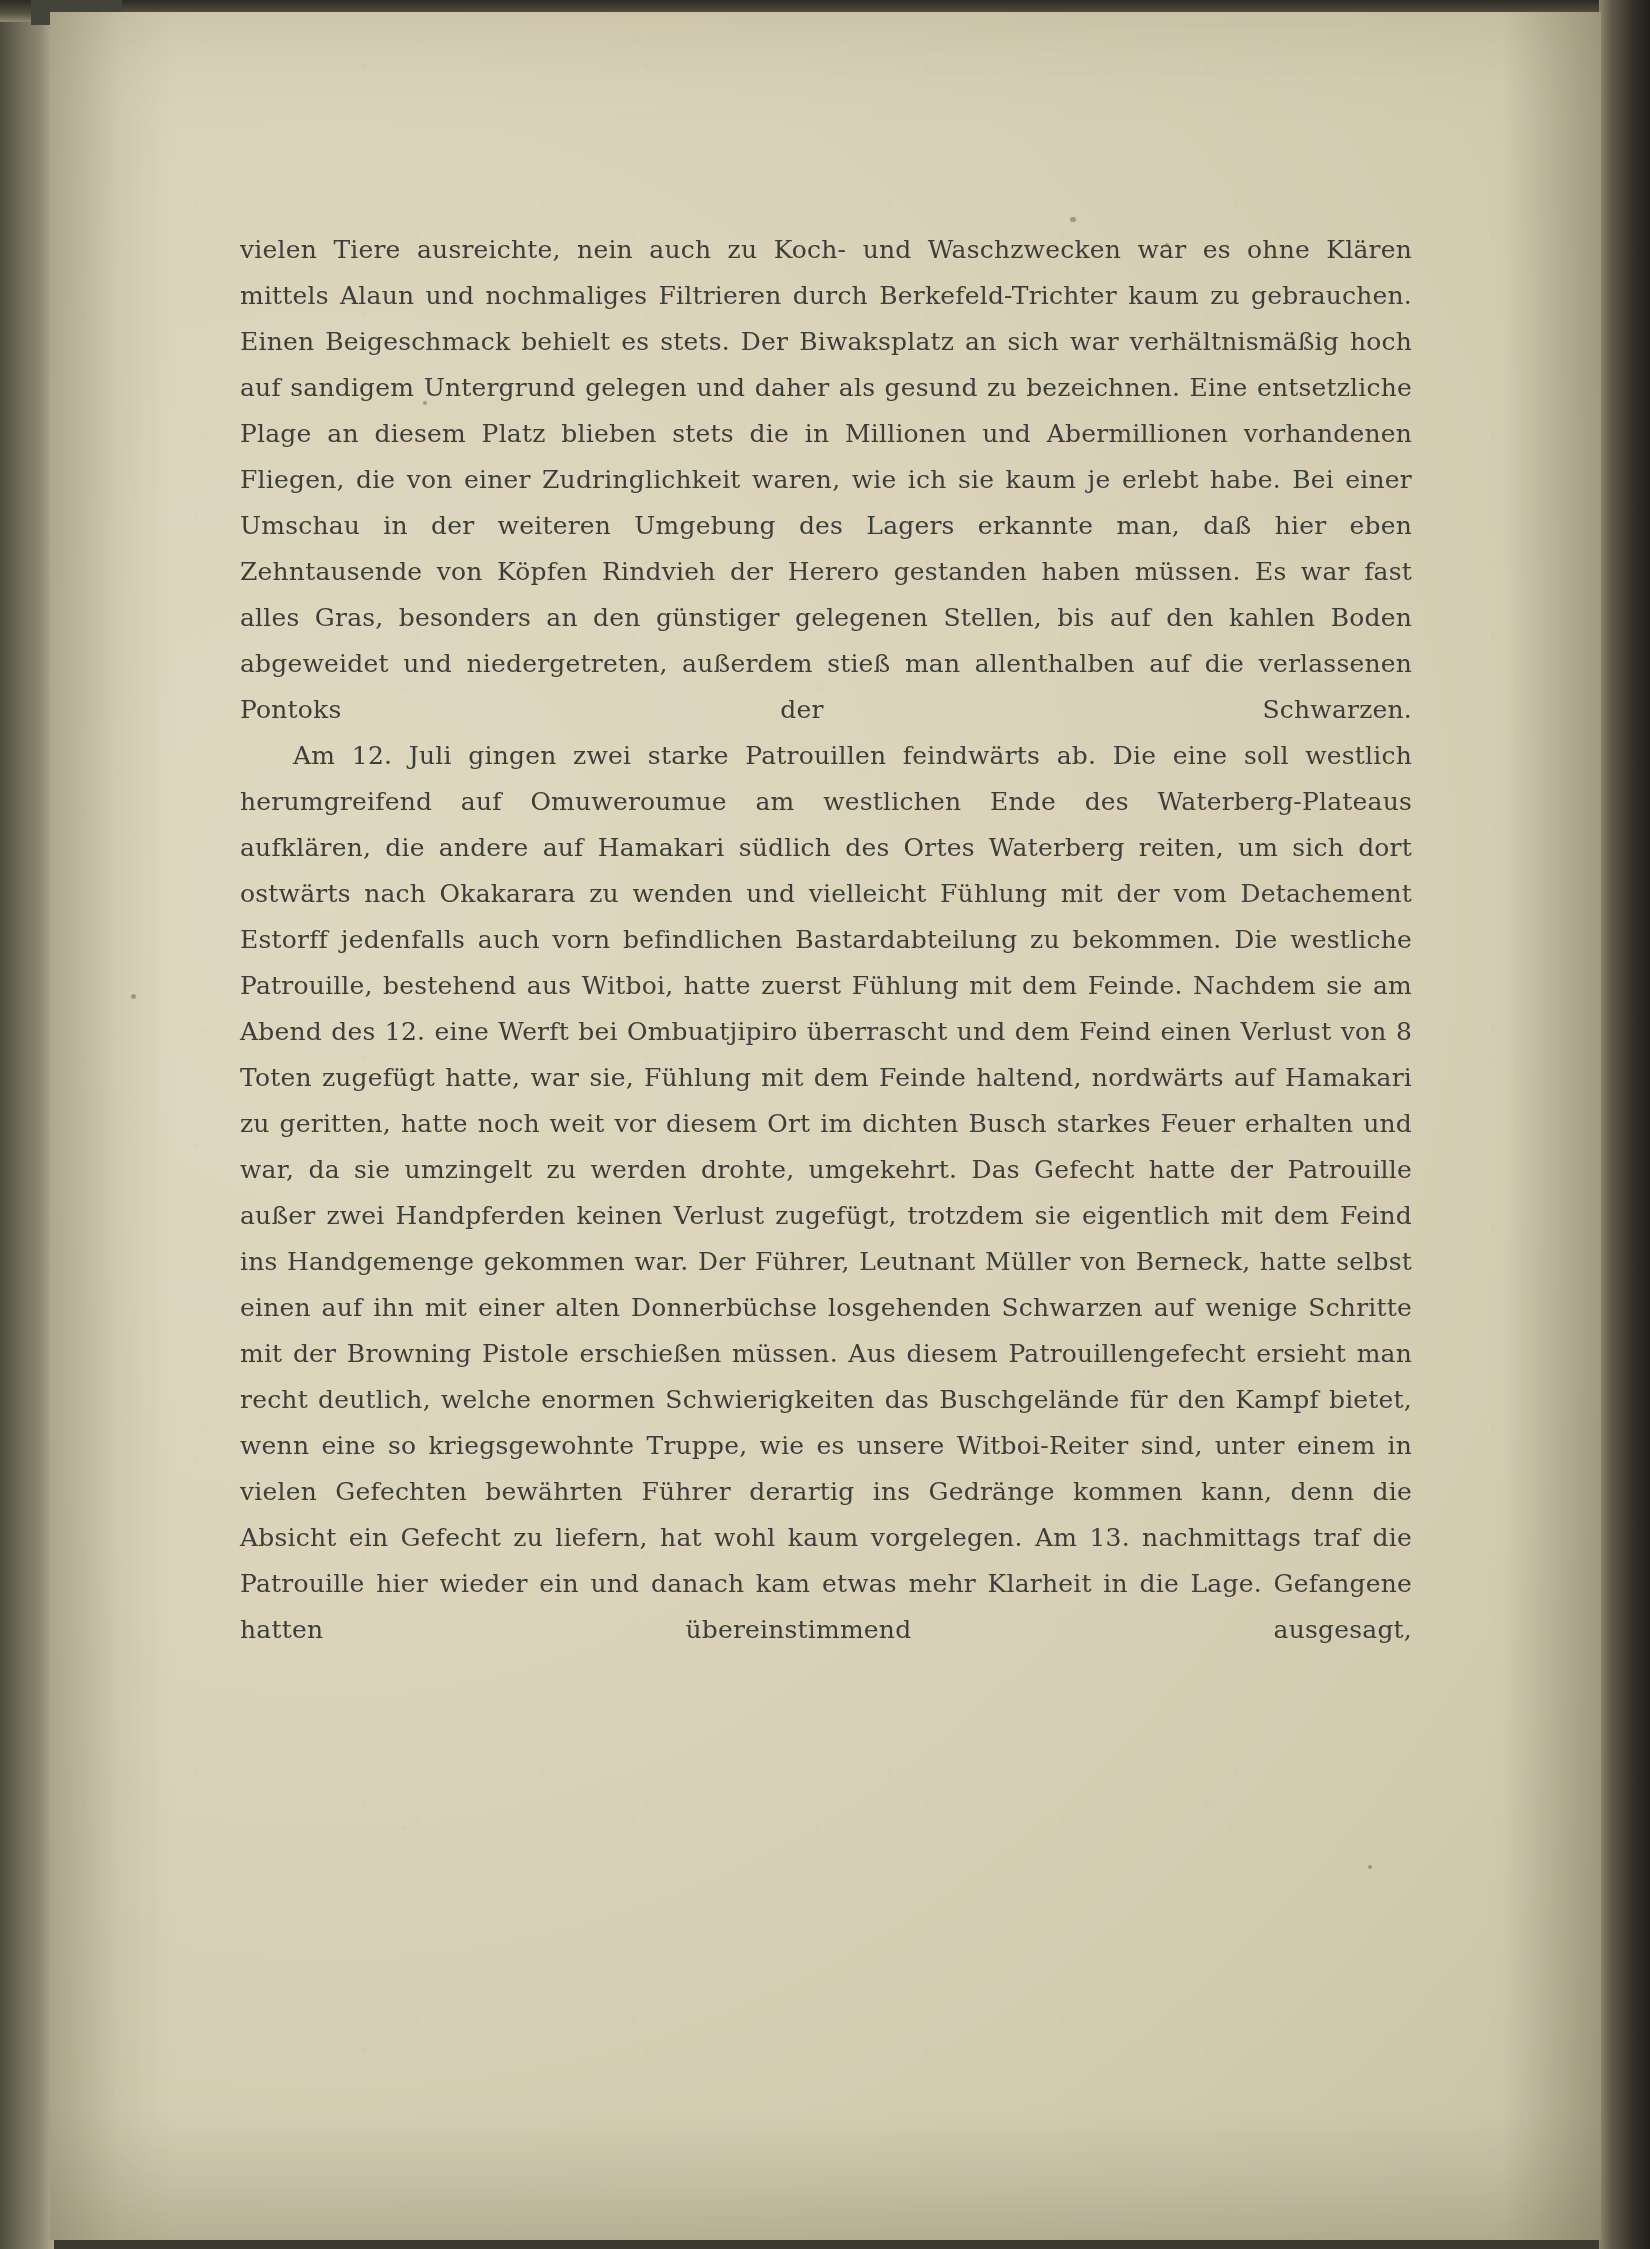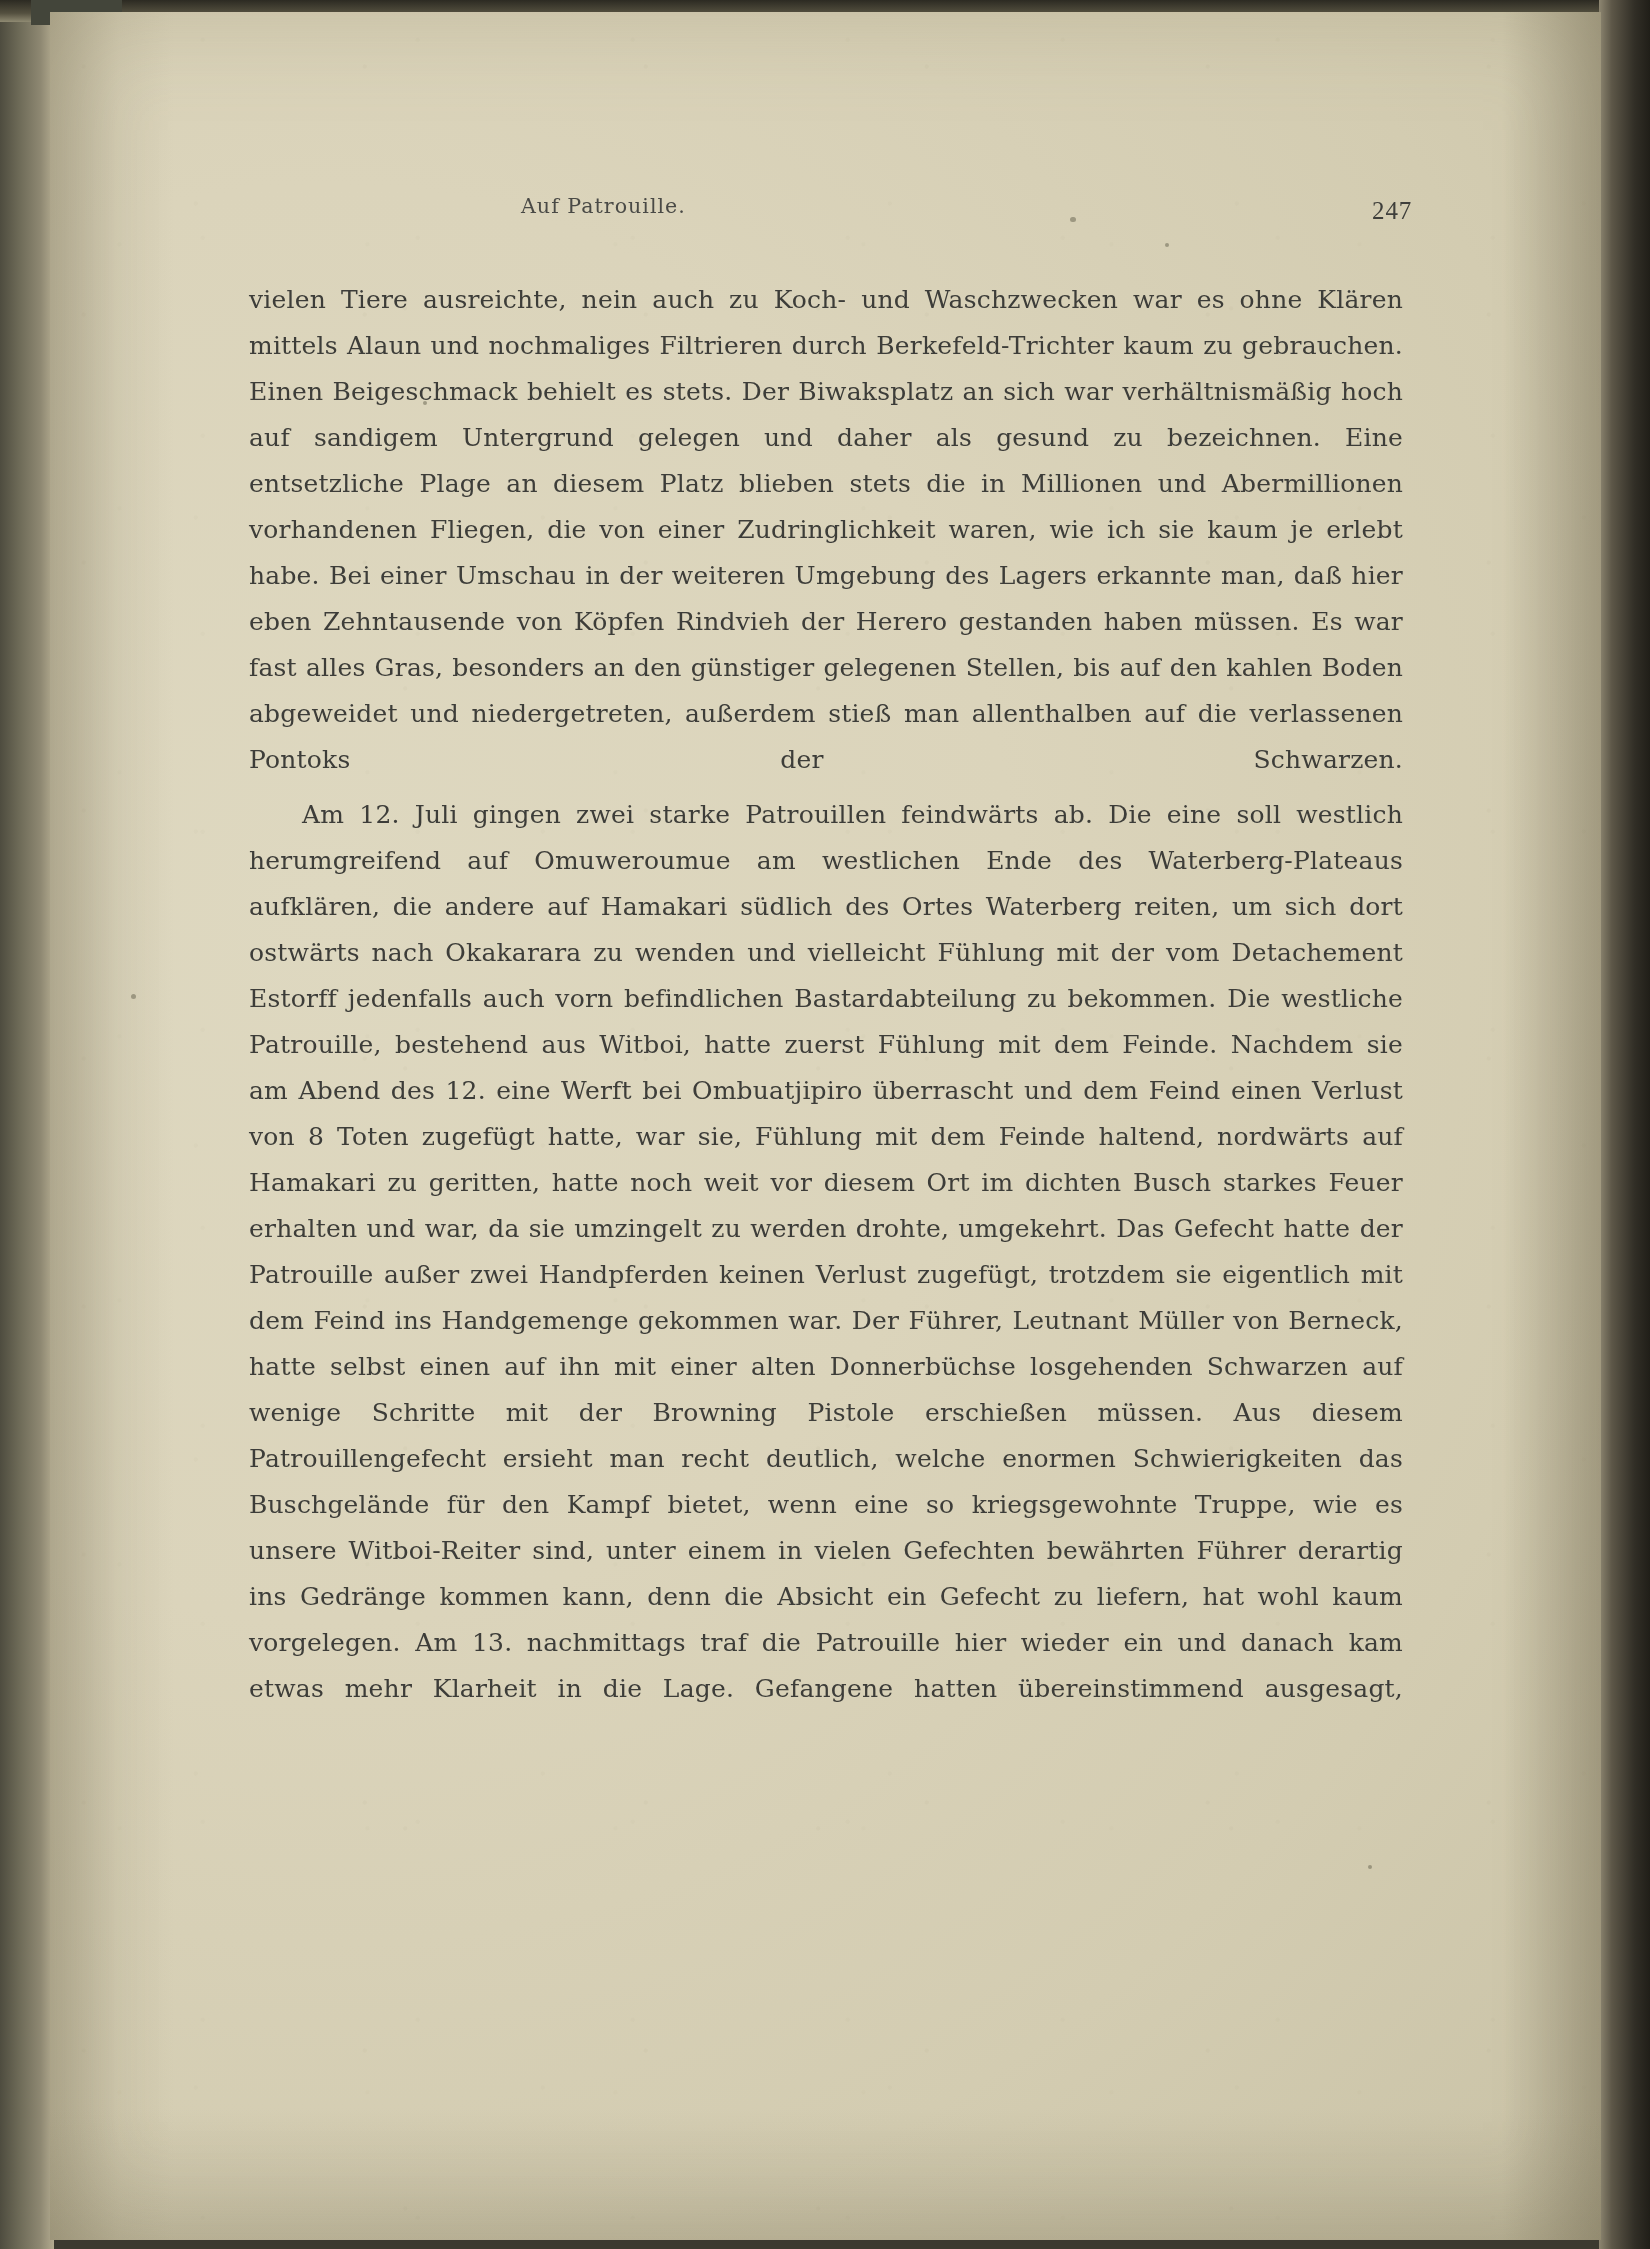--- a/index.html
+++ b/index.html
@@ -145,21 +145,21 @@
     margin-top: 33px;
     color: #3d3d39;
     font-size: 25px;
     line-height: 46px;
     text-align: justify;
     text-justify: inter-word;
     word-spacing: 0.8px;
     letter-spacing: 0.2px;
   }
   #body-text p {
-    margin: 9px;
+    margin: 0;
   }
   #body-text p.indent {
     text-indent: 53px;
   }
   
   #body-text p { text-align-last: justify; }
   #body-text p.last { text-align-last: justify; }
 
   
   .frak {
@@ -193,24 +193,20 @@
     <div id="page-bottom-shade"></div>
 
     <span class="spot" style="left:1020px; top:205px; width:5.8px; height:5.8px;"></span>
     <span class="spot" style="left:1115px; top:231px; width:4.1px; height:4.1px;"></span>
     <span class="spot" style="left:373px; top:389px; width:4.1px; height:4.1px;"></span>
     <span class="spot" style="left:1318px; top:1853px; width:4.1px; height:4.1px;"></span>
     <span class="spot" style="left:81px; top:982px; width:5px; height:5px;"></span>
 
     <div id="textblock">
 
-      <div id="runninghead">
-        <div class="rh-title frak">Auf Patrouille.</div>
-        <div class="rh-page">247</div>
-      </div>
 
       <div id="body-text" class="frak">
         <p>vielen Tiere ausreichte, nein auch zu Koch- und Waschzwecken war es ohne Klären mittels Alaun und nochmaliges Filtrieren durch Berkefeld-Trichter kaum zu gebrauchen. Einen Beigeschmack behielt es stets. Der Biwaksplatz an sich war verhältnismäßig hoch auf sandigem Untergrund gelegen und daher als gesund zu bezeichnen. Eine entsetzliche Plage an diesem Platz blieben stets die in Millionen und Abermillionen vorhandenen Fliegen, die von einer Zudringlichkeit waren, wie ich sie kaum je erlebt habe. Bei einer Umschau in der weiteren Umgebung des Lagers erkannte man, daß hier eben Zehntausende von Köpfen Rindvieh der Herero gestanden haben müssen. Es war fast alles Gras, besonders an den günstiger gelegenen Stellen, bis auf den kahlen Boden abgeweidet und niedergetreten, außerdem stieß man allenthalben auf die verlassenen Pontoks der Schwarzen.</p>
         <p class="indent last">Am 12. Juli gingen zwei starke Patrouillen feindwärts ab. Die eine soll westlich herumgreifend auf Omuweroumue am westlichen Ende des Waterberg-Plateaus aufklären, die andere auf Hamakari südlich des Ortes Waterberg reiten, um sich dort ostwärts nach Okakarara zu wenden und vielleicht Fühlung mit der vom Detachement Estorff jedenfalls auch vorn befindlichen Bastardabteilung zu bekommen. Die westliche Patrouille, bestehend aus Witboi, hatte zuerst Fühlung mit dem Feinde. Nachdem sie am Abend des 12. eine Werft bei Ombuatjipiro überrascht und dem Feind einen Verlust von 8 Toten zugefügt hatte, war sie, Fühlung mit dem Feinde haltend, nordwärts auf Hamakari zu geritten, hatte noch weit vor diesem Ort im dichten Busch starkes Feuer erhalten und war, da sie umzingelt zu werden drohte, umgekehrt. Das Gefecht hatte der Patrouille außer zwei Handpferden keinen Verlust zugefügt, trotzdem sie eigentlich mit dem Feind ins Handgemenge gekommen war. Der Führer, Leutnant Müller von Berneck, hatte selbst einen auf ihn mit einer alten Donnerbüchse losgehenden Schwarzen auf wenige Schritte mit der Browning Pistole erschießen müssen. Aus diesem Patrouillengefecht ersieht man recht deutlich, welche enormen Schwierigkeiten das Buschgelände für den Kampf bietet, wenn eine so kriegsgewohnte Truppe, wie es unsere Witboi-Reiter sind, unter einem in vielen Gefechten bewährten Führer derartig ins Gedränge kommen kann, denn die Absicht ein Gefecht zu liefern, hat wohl kaum vorgelegen. Am 13. nachmittags traf die Patrouille hier wieder ein und danach kam etwas mehr Klarheit in die Lage. Gefangene hatten übereinstimmend ausgesagt,</p>
       </div>
 
     </div>
   </div>
 </div>
 

